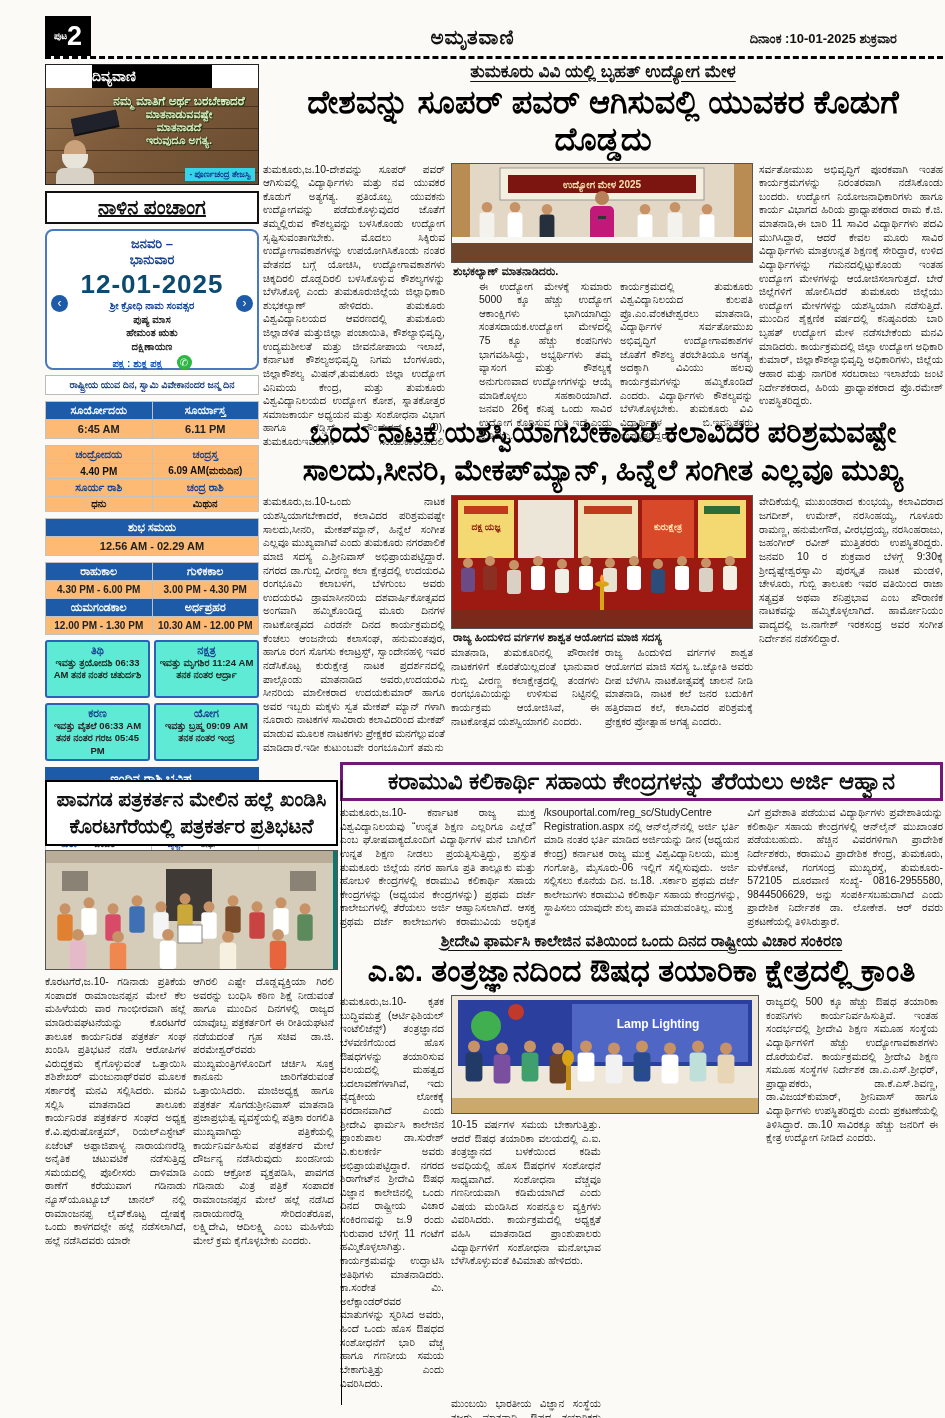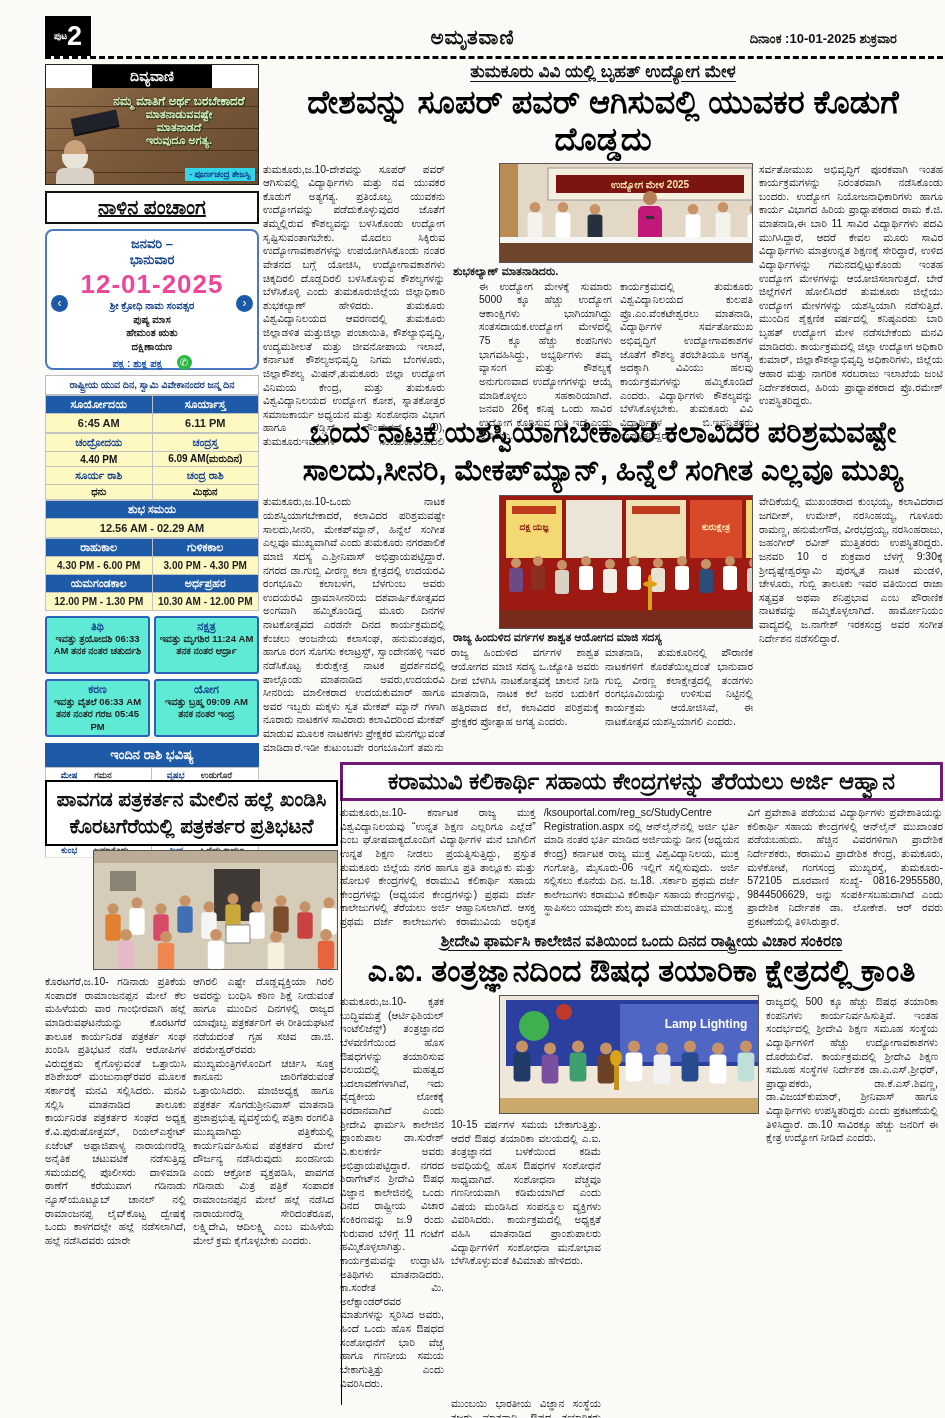--- a/index.html
+++ b/index.html
@@ -10,52 +10,52 @@
   .pgbox{left:45px;top:16px;width:46px;height:40px;background:#000;color:#fff;
          display:flex;align-items:center;justify-content:center;gap:2px;}
   .pgbox .lbl{font-size:9px;line-height:1;width:11px;font-weight:bold;}
   .pgbox .num{font-size:27px;font-weight:800;}
   .masthead{left:0;right:0;top:26px;text-align:center;font-size:20px;font-weight:800;letter-spacing:1px;}
   .dateline{right:48px;top:31px;font-size:13px;font-weight:700;}
   .dashline{left:45px;right:2px;top:56px;border-top:3px dashed #000;height:0;}
   
   .sidebar{left:45px;top:64px;width:214px;}
   .dv-card{border:1px solid #222;background:#fff;}
-  .dv-title{width:120px;margin:0 auto;background:#000;color:#fff;text-align:center;
+  .dv-title{width:120px;margin:0 auto;background:#000;color:#fff;text-align:left;
             font-size:14px;font-weight:700;padding:3px 0;}
   .dv-img{height:96px;background:linear-gradient(135deg,#93704c 0%,#7c5a3a 40%,#6a4c30 100%);
           position:relative;overflow:hidden;}
   .dv-img .plank{position:absolute;left:0;right:0;height:1px;background:rgba(40,25,12,.55);}
   .dv-book{position:absolute;left:26px;top:26px;width:46px;height:16px;background:#20222b;transform:rotate(-12deg);box-shadow:0 2px 0 #111;}
   .dv-man{position:absolute;left:8px;bottom:-2px;width:42px;height:46px;}
   .dv-man .head{position:absolute;left:10px;top:0;width:22px;height:24px;border-radius:50% 50% 45% 45%;background:#c9a27c;}
   .dv-man .beard{position:absolute;left:8px;top:14px;width:26px;height:16px;border-radius:0 0 14px 14px;background:#e9e4da;}
   .dv-man .body{position:absolute;left:2px;top:28px;width:38px;height:18px;border-radius:8px 8px 0 0;background:#d8d2c6;}
   .dv-q{position:absolute;right:4px;top:6px;width:150px;text-align:center;
         color:#d9f2c4;font-weight:800;text-shadow:0 0 2px #223311,1px 1px 0 #223311;}
   .dv-q .q1{font-size:12px;}
   .dv-q .q2,.dv-q .q3,.dv-q .q4{font-size:11px;}
   .dv-attr{position:absolute;right:3px;bottom:3px;background:#35d5e8;color:#123a8c;
            font-size:8.5px;font-weight:700;padding:1px 4px;}
   .pan-title{margin-top:6px;border:2px solid #111;background:#fff;text-align:center;
              font-size:20px;font-weight:800;padding:3px 0;text-decoration:underline;}
   .cal-card{margin-top:5px;border:2px solid #4a79c0;border-radius:8px;background:#fff;
             position:relative;text-align:center;padding:5px 16px 4px;height:128px;}
   .cal-month,.cal-week{font-size:13px;font-weight:800;color:#14418f;line-height:1.25;}
-  .cal-date{font-size:26px;font-weight:800;color:#ec4899;letter-spacing:1px;line-height:1.1;margin:1px 0;}
+  .cal-date{font-size:26px;font-weight:800;color:#0c4a6e;letter-spacing:1px;line-height:1.1;margin:1px 0;}
   .cal-line{font-size:10px;font-weight:700;color:#222;line-height:1.35;}
   .cal-paksha{font-size:10px;font-weight:800;color:#1656b5;display:inline-block;margin-top:1px;}
   .cal-arrow{position:absolute;top:64px;width:17px;height:17px;border-radius:50%;background:#1d5aa7;
              color:#fff;font-size:12px;line-height:16px;text-align:center;cursor:pointer;}
   .cal-prev{left:4px;} .cal-next{right:4px;}
   .wa{display:inline-block;width:15px;height:15px;border-radius:50%;background:#2bb741;color:#fff;
       font-size:10px;line-height:15px;text-align:center;vertical-align:middle;margin-left:10px;}
   .note{margin-top:5px;border:1px solid #bbb;background:#fff;font-size:9.5px;font-weight:700;
         text-align:center;padding:3px 1px;color:#143a80;}
-  table.ptab{width:100%;border-collapse:collapse;background:#fef9c3;}
+  table.ptab{width:100%;border-collapse:collapse;margin-top:6px;background:#fdba74;}
   table.ptab td{border:1px solid #c2c2c2;text-align:center;}
   .bluebar{background:#1d5aa7;color:#fff;font-weight:700;font-size:11px;padding:2px 0;}
   .val{font-size:11px;font-weight:700;padding:3px 0;color:#222;}
   .nlab{color:#14418f;font-weight:800;font-size:10.5px;padding:2px 0;}
   .nval{font-size:10px;font-weight:700;padding:1px 0;}
   .pboxrow{display:flex;gap:4px;margin-top:5px;}
   .pbox{flex:1;border:2px solid #2a62b8;border-radius:3px;background:#5eead4;height:50px;
         overflow:hidden;text-align:center;padding:2px;}
   .pbox-title{font-size:11px;font-weight:800;color:#14418f;}
   .pbox-text{font-size:9.5px;font-weight:700;line-height:1.3;color:#222;}
@@ -68,21 +68,21 @@
   table.rashi td.div{border-left:1px solid #c2c2c2;}
   
   .kicker{font-size:17px;font-weight:800;text-align:center;text-decoration:underline;
           text-underline-offset:4px;}
   .headline{font-weight:800;text-align:center;color:#000;}
   .cols{display:flex;}
   .coltxt{font-size:10.4px;line-height:1.31;text-align:justify;overflow:hidden;
           word-break:break-word;}
   .coltxt::first-letter{}
   .caption{font-size:11px;font-weight:800;padding:2px 2px 0;}
-  .photo{background:#fca5a5;border:1px solid #555;overflow:hidden;margin-left:48px;}
+  .photo{background:#0f766e;border:1px solid #555;overflow:hidden;}
   .photo svg{display:block;}
   
   .a1{left:263px;top:62px;width:680px;height:350px;}
   .a1 .headline{font-size:32px;line-height:1.15;margin-top:2px;}
   .a1 .cols{margin-top:5px;gap:6px;}
   .a1 .c1{width:182px;height:282px;}
   .a1 .mid{width:302px;}
   .a1 .c4{width:184px;height:282px;}
   .a1 .midcols{display:flex;gap:8px;margin-top:2px;margin-left:28px;}
   .a1 .midcols .coltxt{width:148px;height:162px;}
@@ -384,22 +384,22 @@
           <g>
             <rect x="148" y="88" width="4" height="26" fill="#d9a514"></rect>
             <ellipse cx="150" cy="88" rx="7" ry="3" fill="#d9a514"></ellipse>
             <path d="M150 78 q4 6 0 10 q-4 -6 0 -10" fill="#ff9d2a"></path>
           </g>
           <rect x="0" y="114" width="300" height="18" fill="#7a2a1a"></rect>
         </svg>
       </div>
       <div class="caption">ರಾಜ್ಯ ಹಿಂದುಳಿದ ವರ್ಗಗಳ ಶಾಶ್ವತ ಆಯೋಗದ ಮಾಜಿ ಸದಸ್ಯ</div>
       <div class="midcols">
+        <div class="coltxt">ಮಾತನಾಡಿ, ತುಮಕೂರಿನಲ್ಲಿ ಪೌರಾಣಿಕ ನಾಟಕಗಳಿಗೆ ಕೊರತೆಯಿಲ್ಲದಂತೆ ಭಾನುವಾರ ಗುಬ್ಬಿ ವೀರಣ್ಣ ಕಲಾಕ್ಷೇತ್ರದಲ್ಲಿ ತಂಡಗಳು ರಂಗಭೂಮಿಯನ್ನು ಉಳಿಸುವ ನಿಟ್ಟಿನಲ್ಲಿ ಕಾರ್ಯಕ್ರಮ ಆಯೋಜಿಸಿವೆ, ಈ ನಾಟಕೋತ್ಸವ ಯಶಸ್ವಿಯಾಗಲಿ ಎಂದರು.</div>
         <div class="coltxt">ರಾಜ್ಯ ಹಿಂದುಳಿದ ವರ್ಗಗಳ ಶಾಶ್ವತ ಆಯೋಗದ ಮಾಜಿ ಸದಸ್ಯ ಒ.ಜ್ಯೋತಿ ಅವರು ದೀಪ ಬೆಳಗಿಸಿ ನಾಟಕೋತ್ಸವಕ್ಕೆ ಚಾಲನೆ ನೀಡಿ ಮಾತನಾಡಿ, ನಾಟಕ ಕಲೆ ಜನರ ಬದುಕಿಗೆ ಹತ್ತಿರವಾದ ಕಲೆ, ಕಲಾವಿದರ ಪರಿಶ್ರಮಕ್ಕೆ ಪ್ರೇಕ್ಷಕರ ಪ್ರೋತ್ಸಾಹ ಅಗತ್ಯ ಎಂದರು.</div>
-        <div class="coltxt">ಮಾತನಾಡಿ, ತುಮಕೂರಿನಲ್ಲಿ ಪೌರಾಣಿಕ ನಾಟಕಗಳಿಗೆ ಕೊರತೆಯಿಲ್ಲದಂತೆ ಭಾನುವಾರ ಗುಬ್ಬಿ ವೀರಣ್ಣ ಕಲಾಕ್ಷೇತ್ರದಲ್ಲಿ ತಂಡಗಳು ರಂಗಭೂಮಿಯನ್ನು ಉಳಿಸುವ ನಿಟ್ಟಿನಲ್ಲಿ ಕಾರ್ಯಕ್ರಮ ಆಯೋಜಿಸಿವೆ, ಈ ನಾಟಕೋತ್ಸವ ಯಶಸ್ವಿಯಾಗಲಿ ಎಂದರು.</div>
       </div>
     </div>
     <div class="coltxt c4">ವೇದಿಕೆಯಲ್ಲಿ ಮುಖಂಡರಾದ ಕುಂಭಯ್ಯ, ಕಲಾವಿದರಾದ ಜಗದೀಶ್, ಉಮೇಶ್, ನರಸಿಂಹಯ್ಯ, ಗೂಳೂರು ರಾಮಣ್ಣ, ಹನುಮೇಗೌಡ, ವೀರಭದ್ರಯ್ಯ, ನರಸಿಂಹರಾಜು, ಜಹಂಗೀರ್ ರವೀಶ್ ಮುತ್ತಿತರರು ಉಪಸ್ಥಿತರಿದ್ದರು. ಜನವರಿ 10 ರ ಶುಕ್ರವಾರ ಬೆಳಗ್ಗೆ 9:30ಕ್ಕೆ ಶ್ರೀದೃಷ್ಟೇಶ್ವರಸ್ವಾಮಿ ಪುರಸ್ಕೃತ ನಾಟಕ ಮಂಡಳಿ, ಚೇಳೂರು, ಗುಬ್ಬಿ ತಾಲೂಕು ಇವರ ವತಿಯಿಂದ ರಾಜಾ ಸತ್ಯವ್ರತ ಅಥವಾ ಶನಿಪ್ರಭಾವ ಎಂಬ ಪೌರಾಣಿಕ ನಾಟಕವನ್ನು ಹಮ್ಮಿಕೊಳ್ಳಲಾಗಿದೆ. ಹಾರ್ಮೋನಿಯಂ ವಾದ್ಯದಲ್ಲಿ ಜ.ನಾಗೇಶ್ ಇರಕಸಂದ್ರ ಅವರ ಸಂಗೀತ ನಿರ್ದೇಶನ ನಡೆಸಲಿದ್ದಾರೆ.</div>
   </div>
 </div>
 
 <div class="abs a3">
   <div class="hbox">ಕರಾಮುವಿ ಕಲಿಕಾರ್ಥಿ ಸಹಾಯ ಕೇಂದ್ರಗಳನ್ನು ತೆರೆಯಲು ಅರ್ಜಿ ಆಹ್ವಾನ</div>
   <div class="cols">
     <div class="coltxt">ತುಮಕೂರು,ಜ.10- ಕರ್ನಾಟಕ ರಾಜ್ಯ ಮುಕ್ತ ವಿಶ್ವವಿದ್ಯಾನಿಲಯವು “ಉನ್ನತ ಶಿಕ್ಷಣ ಎಲ್ಲರಿಗೂ ಎಲ್ಲೆಡೆ” ಎಂಬ ಘೋಷವಾಕ್ಯದೊಂದಿಗೆ ವಿದ್ಯಾರ್ಥಿಗಳ ಮನೆ ಬಾಗಿಲಿಗೆ ಉನ್ನತ ಶಿಕ್ಷಣ ನೀಡಲು ಪ್ರಯತ್ನಿಸುತ್ತಿದ್ದು, ಪ್ರಸ್ತುತ ತುಮಕೂರು ಜಿಲ್ಲೆಯ ನಗರ ಹಾಗೂ ಪ್ರತಿ ತಾಲ್ಲೂಕು ಮತ್ತು ಹೋಬಳಿ ಕೇಂದ್ರಗಳಲ್ಲಿ ಕರಾಮುವಿ ಕಲಿಕಾರ್ಥಿ ಸಹಾಯ ಕೇಂದ್ರಗಳನ್ನು (ಅಧ್ಯಯನ ಕೇಂದ್ರಗಳನ್ನು) ಪ್ರಥಮ ದರ್ಜೆ ಕಾಲೇಜುಗಳಲ್ಲಿ ತೆರೆಯಲು ಅರ್ಜಿ ಆಹ್ವಾನಿಸಲಾಗಿದೆ. ಆಸಕ್ತ ಪ್ರಥಮ ದರ್ಜೆ ಕಾಲೇಜುಗಳು ಕರಾಮುವಿಯ ಅಧಿಕೃತ ವೆಬ್‌ಸೈಟ್ www.ksoumysuru.ac.in ಅಥವಾ https:/</div>

